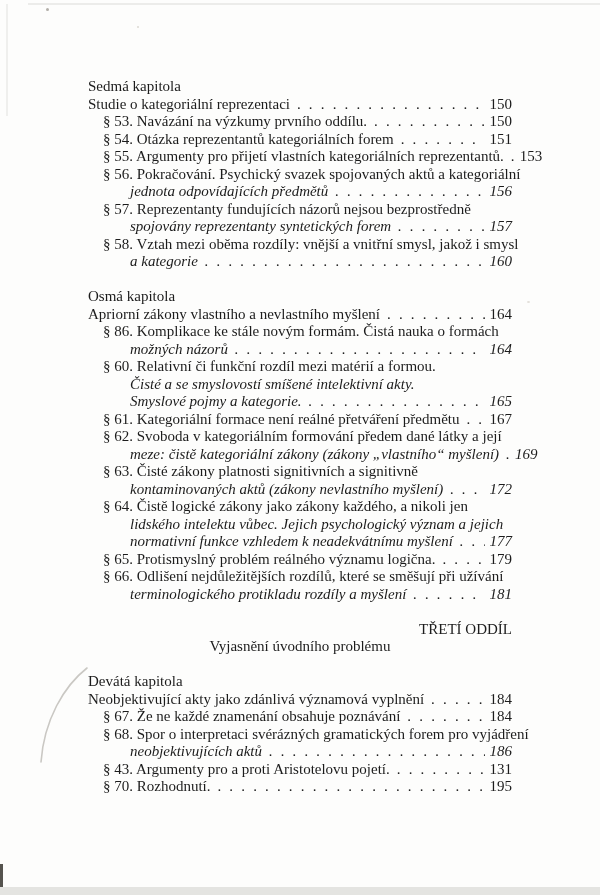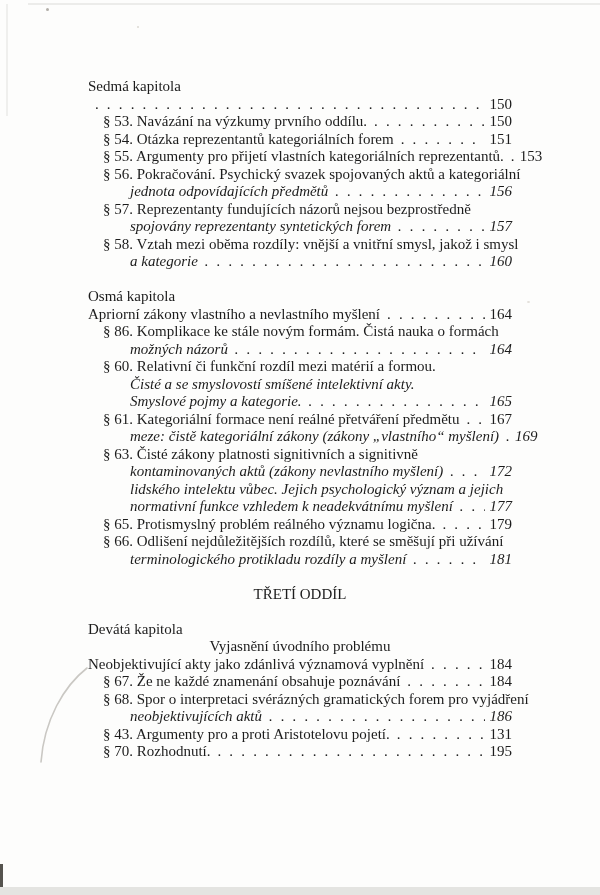--- a/index.html
+++ b/index.html
@@ -47,21 +47,21 @@
     width: 424px;
     font-size: 15px;
     line-height: 17.5px;
   }
   .line {
     display: flex;
     align-items: baseline;
     white-space: nowrap;
   }
   .line.center { display: block; text-align: center; font-family: Liberation Serif, serif; }
-  .line.gap { margin-top: 17.5px; }
+  .line.gap { margin-top: 17.5px; text-align: right; }
   .indent-1 { padding-left: 15px; }
   .indent-2 { padding-left: 42px; font-style: italic; }
   .txt { flex: 0 0 auto; }
   .leader {
     flex: 1 1 auto;
     overflow: hidden;
     white-space: pre;
     letter-spacing: 2.2px;
     padding-left: 1px;
     min-width: 10px;
@@ -82,20 +82,21 @@
   <div class="speck speck-1"></div>
   <div class="speck speck-2"></div>
   <div class="speck speck-3"></div>
 
   <div class="toc">
     <div>
         <div class="line indent-0">
           <span class="txt">Sedmá kapitola</span>
         </div>
         <div class="line indent-0">
+          <span class="txt">Studie o kategoriální reprezentaci</span>
           <span class="leader"></span>
           <span class="pg">150</span>
         </div>
         <div class="line indent-1">
           <span class="txt">§ 53. Navázání na výzkumy prvního oddílu.</span>
           <span class="leader"></span>
           <span class="pg">150</span>
         </div>
         <div class="line indent-1">
           <span class="txt">§ 54. Otázka reprezentantů kategoriálních forem</span>
@@ -156,33 +157,39 @@
         <div class="line indent-2">
           <span class="txt">Smyslové pojmy a kategorie.</span>
           <span class="leader"></span>
           <span class="pg">165</span>
         </div>
         <div class="line indent-1">
           <span class="txt">§ 61. Kategoriální formace není reálné přetváření předmětu</span>
           <span class="leader"></span>
           <span class="pg">167</span>
         </div>
+        <div class="line indent-1">
+          <span class="txt">§ 62. Svoboda v kategoriálním formování předem dané látky a její</span>
+        </div>
         <div class="line indent-2">
           <span class="txt">meze: čistě kategoriální zákony (zákony „vlastního“ myšlení)</span>
           <span class="leader"></span>
           <span class="pg">169</span>
         </div>
         <div class="line indent-1">
           <span class="txt">§ 63. Čisté zákony platnosti signitivních a signitivně</span>
         </div>
         <div class="line indent-2">
           <span class="txt">kontaminovaných aktů (zákony nevlastního myšlení)</span>
           <span class="leader"></span>
           <span class="pg">172</span>
         </div>
+        <div class="line indent-1">
+          <span class="txt">§ 64. Čistě logické zákony jako zákony každého, a nikoli jen</span>
+        </div>
         <div class="line indent-2">
           <span class="txt">lidského intelektu vůbec. Jejich psychologický význam a jejich</span>
         </div>
         <div class="line indent-2">
           <span class="txt">normativní funkce vzhledem k neadekvátnímu myšlení</span>
           <span class="leader"></span>
           <span class="pg">177</span>
         </div>
         <div class="line indent-1">
           <span class="txt">§ 65. Protismyslný problém reálného významu logična.</span>
@@ -191,24 +198,24 @@
         </div>
         <div class="line indent-1">
           <span class="txt">§ 66. Odlišení nejdůležitějších rozdílů, které se směšují při užívání</span>
         </div>
         <div class="line indent-2">
           <span class="txt">terminologického protikladu rozdíly a myšlení</span>
           <span class="leader"></span>
           <span class="pg">181</span>
         </div>
         <div class="line center gap"><span class="txt">TŘETÍ ODDÍL</span></div>
+        <div class="line center"><span class="txt">Vyjasnění úvodního problému</span></div>
         <div class="line indent-0 gap">
           <span class="txt">Devátá kapitola</span>
         </div>
-        <div class="line center"><span class="txt">Vyjasnění úvodního problému</span></div>
         <div class="line indent-0">
           <span class="txt">Neobjektivující akty jako zdánlivá významová vyplnění</span>
           <span class="leader"></span>
           <span class="pg">184</span>
         </div>
         <div class="line indent-1">
           <span class="txt">§ 67. Že ne každé znamenání obsahuje poznávání</span>
           <span class="leader"></span>
           <span class="pg">184</span>
         </div>

